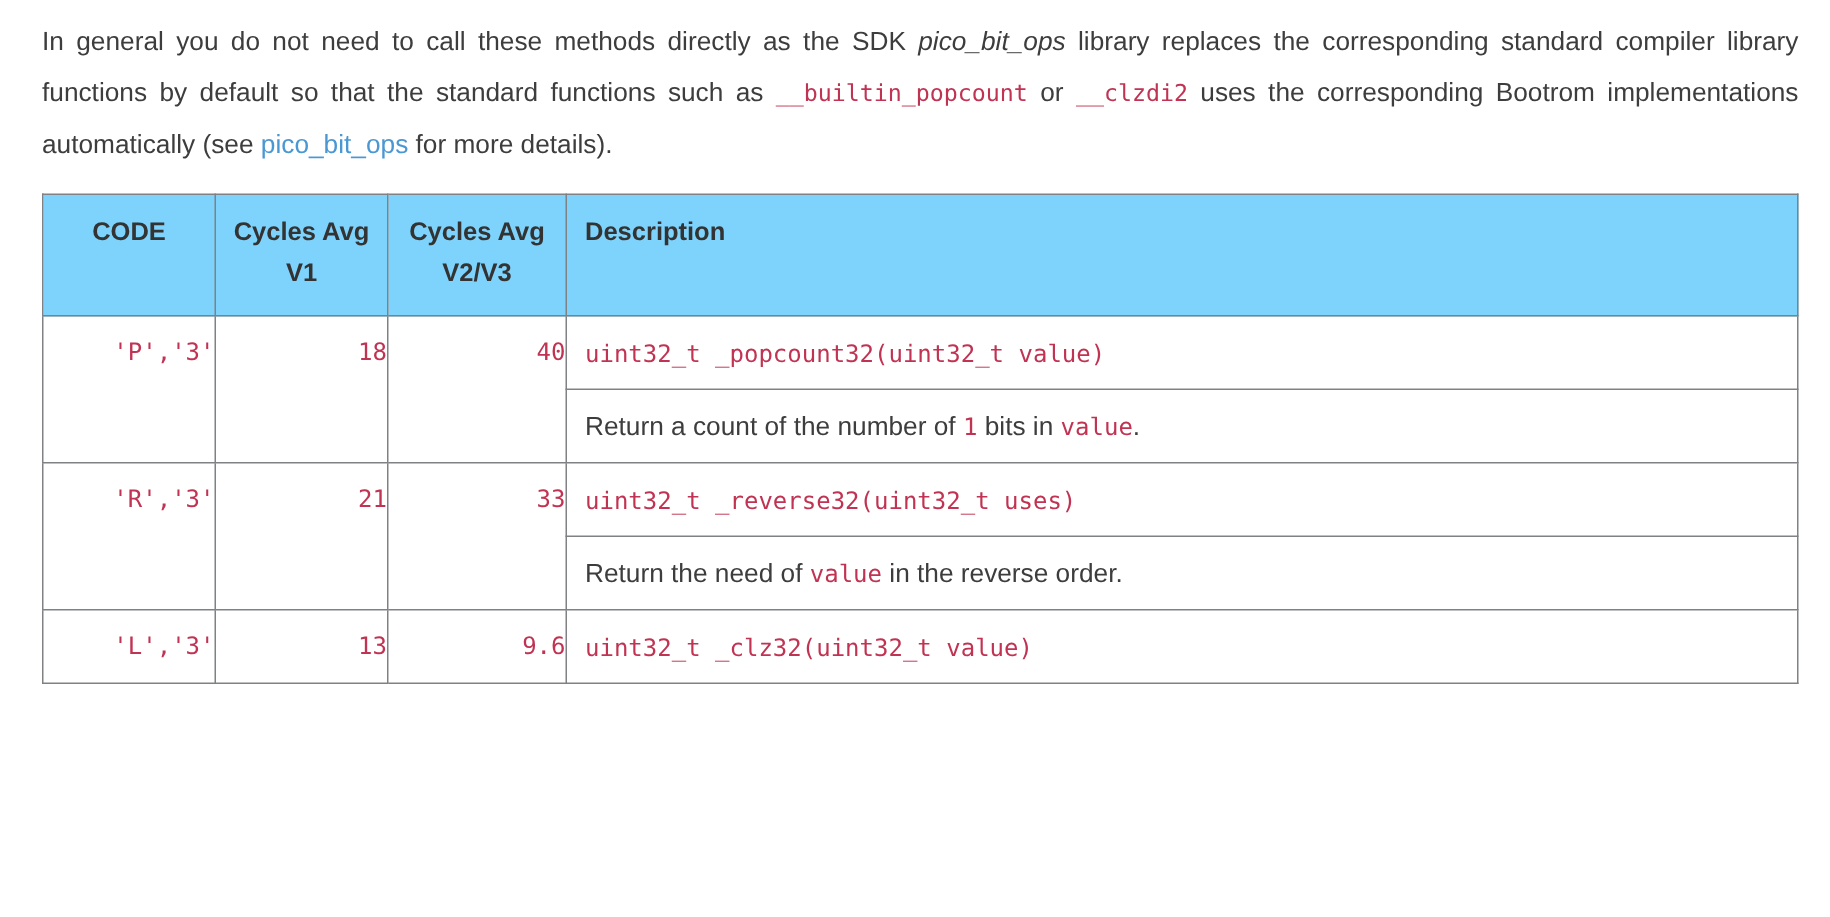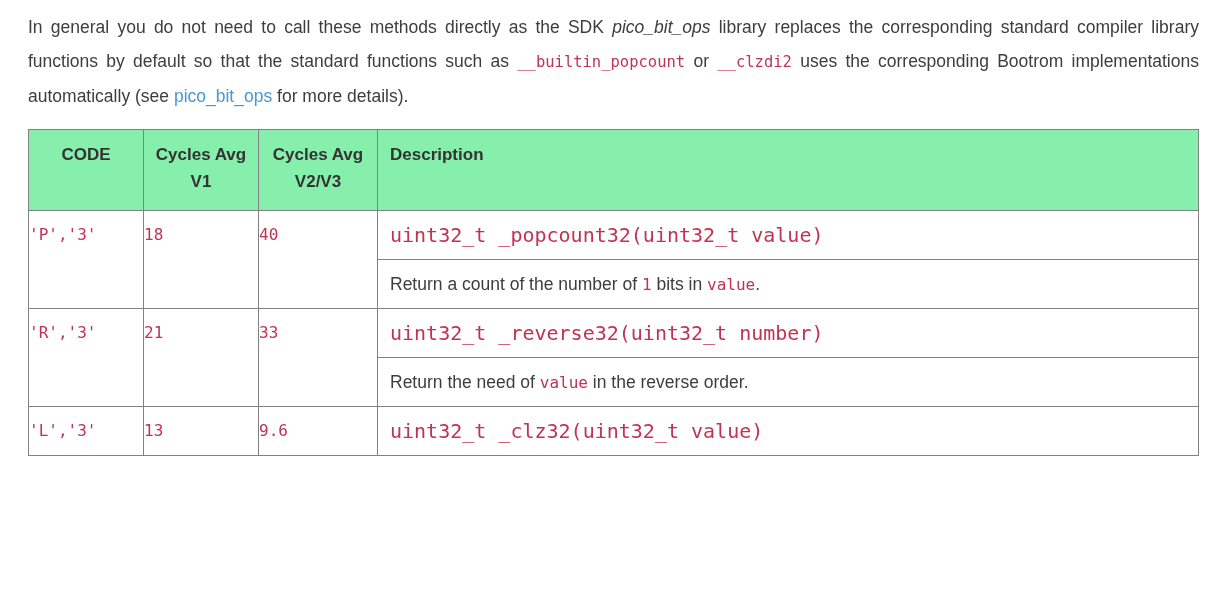--- a/index.html
+++ b/index.html
@@ -42,45 +42,46 @@
 
   table.fn-table {
     border-collapse: collapse;
     table-layout: fixed;
     width: 100%;
   }
   .fn-table th, .fn-table td {
     border: 1px solid #7f8184;
   }
   .fn-table thead th {
-    background: #86efac;
+    background: #7dd3fc;
     font-size: 17px;
     font-weight: 700;
     color: #333333;
     line-height: 27px;
     vertical-align: top;
     padding: 11px 8px 15px 8px;
     text-align: center;
     height: 78px;
   }
   .fn-table thead th.th-desc {
     text-align: left;
     padding-left: 12px;
   }
   td.td-mono {
     font-family: "DejaVu Sans Mono", monospace;
     font-size: 16px;
     color: var(--code-red, #c13352);
-    text-align: left;
+    text-align: right;
     vertical-align: top;
     padding-top: 14px;
+    padding-left: 27px;
   }
   td.td-sig {
     font-family: "DejaVu Sans Mono", monospace;
-    font-size: 20px;
+    font-size: 16px;
     color: var(--code-red, #c13352);
     vertical-align: middle;
     padding: 0 12px;
     height: 49px;
   }
   td.td-desc {
     font-size: 17.5px;
     color: #3d3d3d;
     vertical-align: middle;
     padding: 0 12px;
@@ -121,21 +122,21 @@
         <td class="td-sig">uint32_t _popcount32(uint32_t value)</td>
       </tr>
       <tr>
         <td class="td-desc"><span>Return a count of the number of </span><code class="inline-code">1</code><span> bits in </span><code class="inline-code">value</code><span>.</span></td>
       </tr>
 
       <tr>
         <td class="td-mono" rowspan="2">'R','3'</td>
         <td class="td-mono" rowspan="2">21</td>
         <td class="td-mono" rowspan="2">33</td>
-        <td class="td-sig">uint32_t _reverse32(uint32_t number)</td>
+        <td class="td-sig">uint32_t _reverse32(uint32_t uses)</td>
       </tr>
       <tr>
         <td class="td-desc"><span>Return the need of </span><code class="inline-code">value</code><span> in the reverse order.</span></td>
       </tr>
 
       <tr>
         <td class="td-mono">'L','3'</td>
         <td class="td-mono">13</td>
         <td class="td-mono">9.6</td>
         <td class="td-sig">uint32_t _clz32(uint32_t value)</td>

